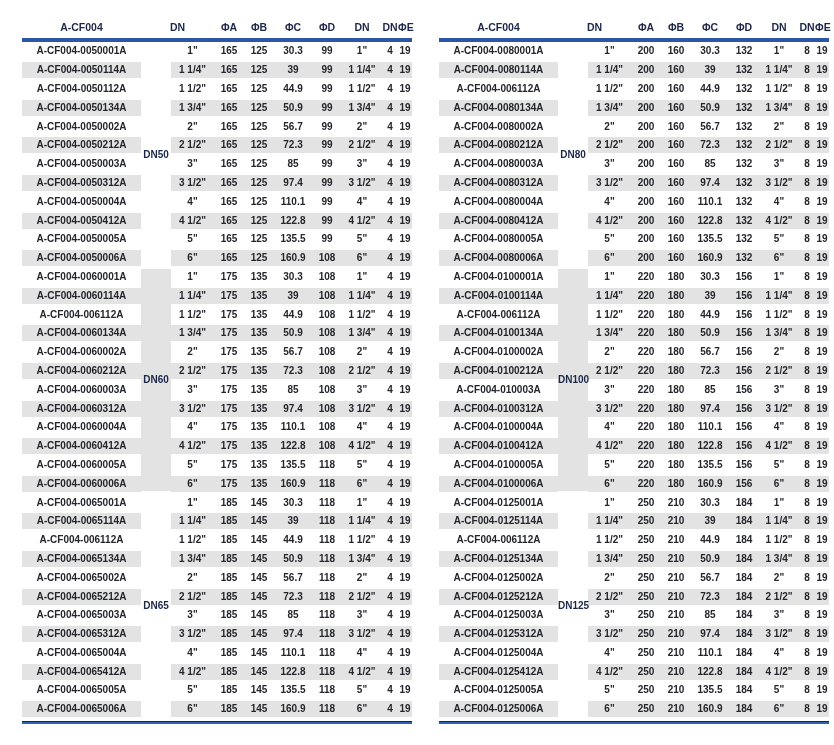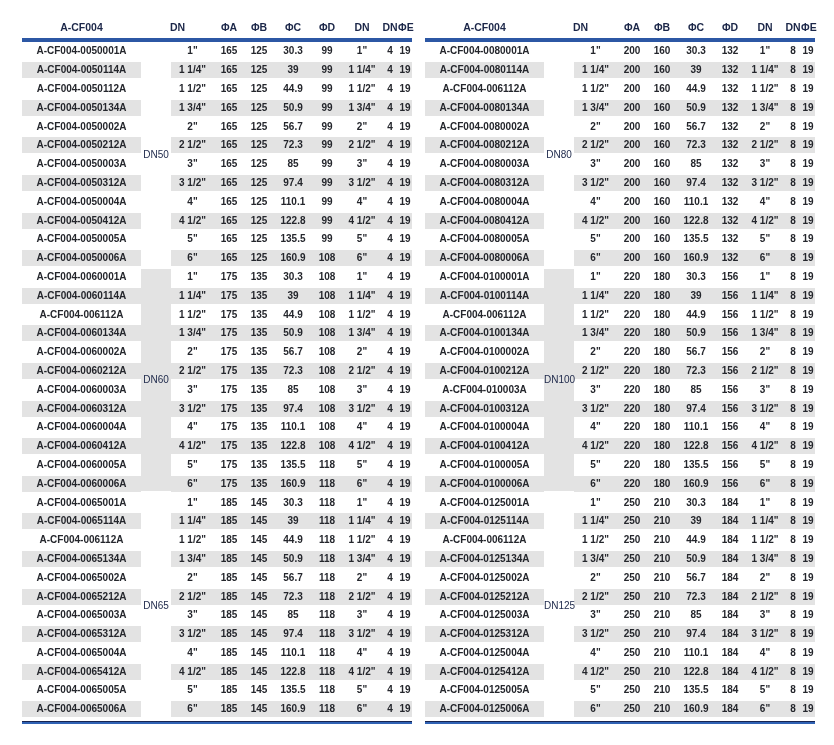--- a/index.html
+++ b/index.html
@@ -6,21 +6,21 @@
     margin: 0;
     padding: 0;
     width: 834px;
     height: 745px;
     background: #ffffff;
     overflow: hidden;
     font-family: "Liberation Sans", sans-serif;
   }
   .page {
     display: flex;
-    gap: 13px;
+    gap: 27px;
     padding: 16px 0 0 22px;
   }
   .table-wrap { width: 390px; }
 
   table.spec {
     border-collapse: collapse;
     table-layout: fixed;
     width: 390px;
   }
   col.c-part  { width: 119px; }
@@ -58,21 +58,21 @@
   }
   
   td.sh {
     background-image: linear-gradient(#e3e3e3, #e3e3e3);
     background-repeat: no-repeat;
     background-position: center;
     background-size: 100% 16px;
   }
   td.grp {
     color: #1c2749;
-    font-weight: normal;
+    font-weight: bold;
   }
   td.grp.gsh {
     background-image: linear-gradient(#e3e3e3, #e3e3e3);
     background-repeat: no-repeat;
     background-position: center;
     background-size: 100% calc(100% - 3px);
   }
   .bottom-rule {
     height: 3px;
     margin-top: 2px;

